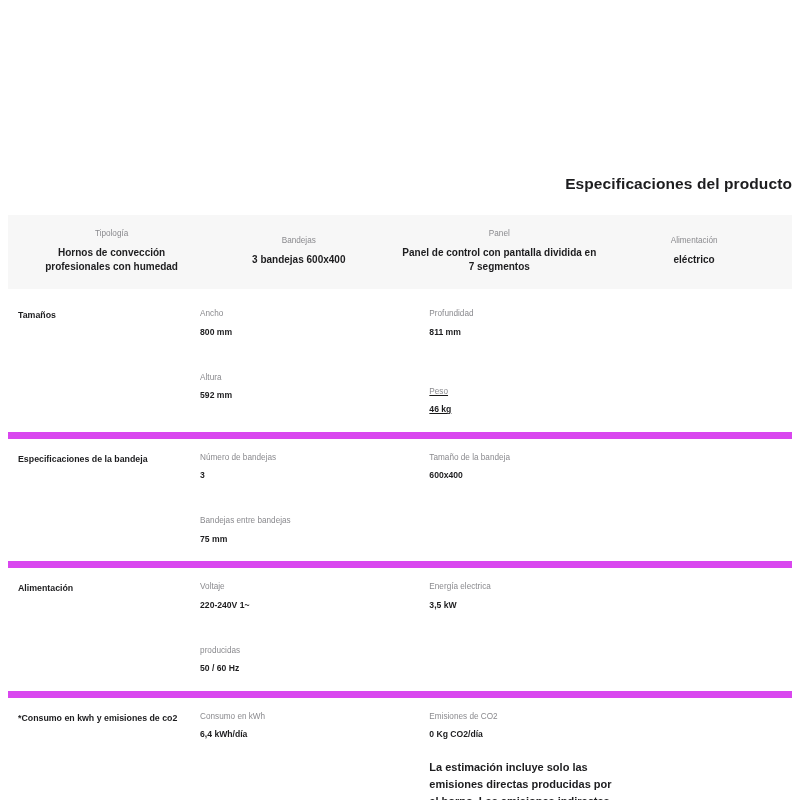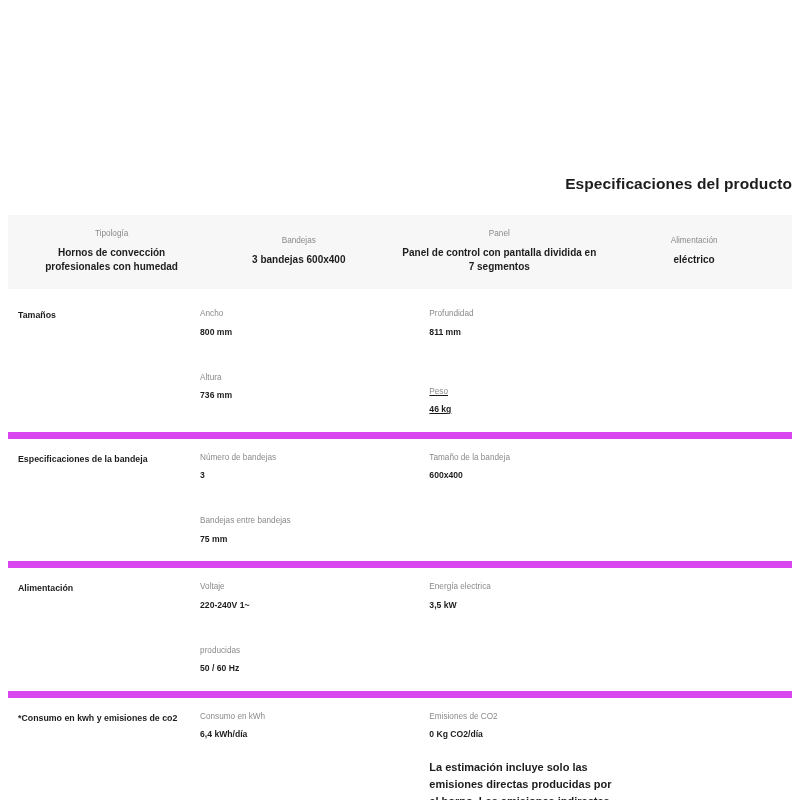--- a/index.html
+++ b/index.html
@@ -160,21 +160,21 @@
         <div class="field">
           <div class="field-label">Ancho</div>
           <div class="field-value">800 mm</div>
         </div>
         <div class="field">
           <div class="field-label">Profundidad</div>
           <div class="field-value">811 mm</div>
         </div>
         <div class="field">
           <div class="field-label">Altura</div>
-          <div class="field-value">736 mm</div>
+          <div class="field-value">592 mm</div>
         </div>
         <div class="field second-line">
           <div class="field-label">Peso</div>
           <div class="field-value">46 kg</div>
         </div>
       </div>
     </div>
 
     <div class="row">
       <div class="row-title">Especificaciones de la bandeja</div>

